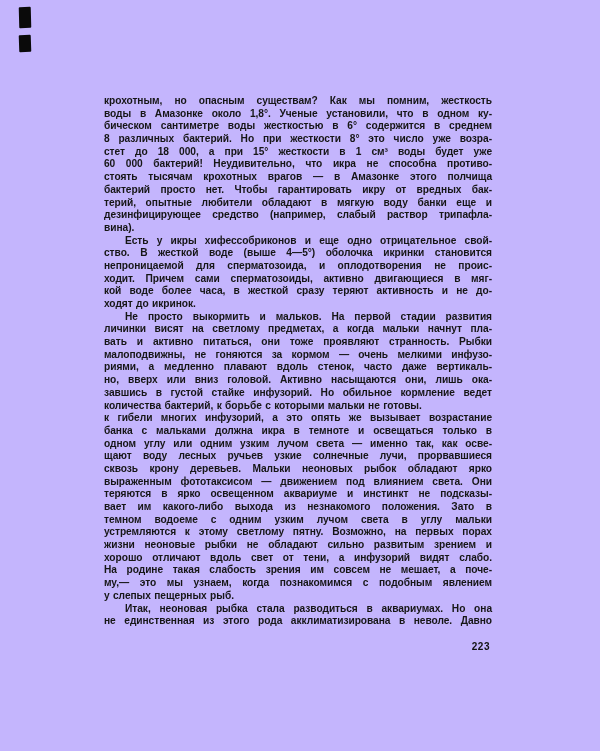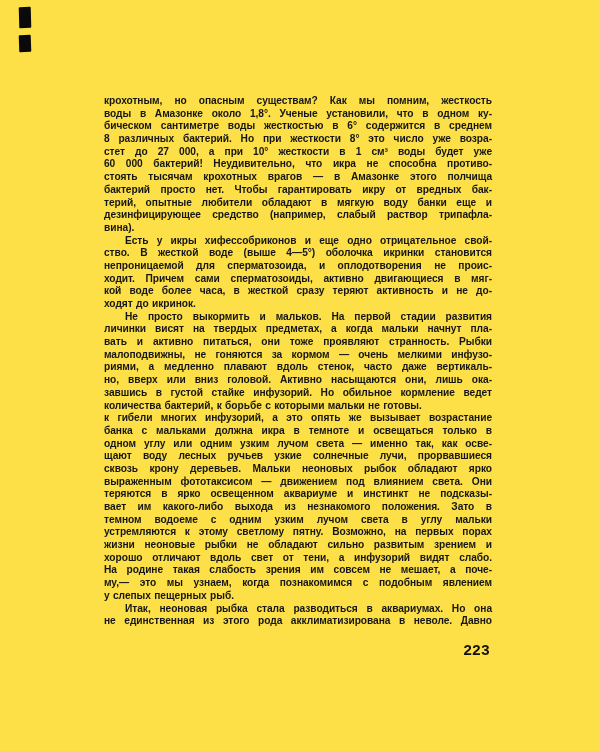--- a/index.html
+++ b/index.html
@@ -3,21 +3,21 @@
 <meta charset="utf-8">
 <style>
   html,body{margin:0;padding:0;}
   body{
     width:600px;height:751px;
     background:#ffffff;
     position:relative;
     font-family:"Liberation Sans","DejaVu Sans",sans-serif;
     overflow:hidden;
   }
-  .page{position:absolute;inset:0;background:#fde047;}
+  .page{position:absolute;inset:0;background:#c4b5fd;}
   .mark{position:absolute;background:#0a0a0a;border-radius:1px;}
   .mark1{left:19px;top:7px;width:12px;height:21px;transform:rotate(-1.5deg);}
   .mark2{left:19px;top:35px;width:12px;height:17px;transform:rotate(-2deg);}
   .text-block{
     position:absolute;left:104px;top:95px;width:388px;
     color:#161616;
     font-size:10.2px;
     font-weight:700;
     line-height:12.7px;
     letter-spacing:-0.05px;
@@ -29,61 +29,61 @@
     text-align-last:justify;
     height:12.7px;
     white-space:normal;
   }
   .ln.last{text-align-last:left;}
   .ln.ind{text-indent:21px;}
   .pgnum{
     position:absolute;left:104px;top:641px;width:386px;
     text-align:right;
     color:#111111;
-    font-size:15px;
+    font-size:10px;
     font-weight:700;
     letter-spacing:0.5px;
   }
 </style>
 </head>
 <body>
 
 <div class="page">
 
   <div class="mark mark1"></div>
   <div class="mark mark2"></div>
 
   <div class="text-block">
 
     <div class="para">
       <div class="ln">крохотным, но опасным существам? Как мы помним, жесткость</div>
       <div class="ln">воды в Амазонке около 1,8°. Ученые установили, что в одном ку-</div>
       <div class="ln">бическом сантиметре воды жесткостью в 6° содержится в среднем</div>
       <div class="ln">8 различных бактерий. Но при жесткости 8° это число уже возра-</div>
-      <div class="ln">стет до 27 000, а при 10° жесткости в 1 см³ воды будет уже</div>
+      <div class="ln">стет до 18 000, а при 15° жесткости в 1 см³ воды будет уже</div>
       <div class="ln">60 000 бактерий! Неудивительно, что икра не способна противо-</div>
       <div class="ln">стоять тысячам крохотных врагов — в Амазонке этого полчища</div>
       <div class="ln">бактерий просто нет. Чтобы гарантировать икру от вредных бак-</div>
       <div class="ln">терий, опытные любители обладают в мягкую воду банки еще и</div>
       <div class="ln">дезинфицирующее средство (например, слабый раствор трипафла-</div>
       <div class="ln last">вина).</div>
     </div>
 
     <div class="para">
       <div class="ln ind">Есть у икры хифессобриконов и еще одно отрицательное свой-</div>
       <div class="ln">ство. В жесткой воде (выше 4—5°) оболочка икринки становится</div>
       <div class="ln">непроницаемой для сперматозоида, и оплодотворения не проис-</div>
       <div class="ln">ходит. Причем сами сперматозоиды, активно двигающиеся в мяг-</div>
       <div class="ln">кой воде более часа, в жесткой сразу теряют активность и не до-</div>
       <div class="ln last">ходят до икринок.</div>
     </div>
 
     <div class="para">
       <div class="ln ind">Не просто выкормить и мальков. На первой стадии развития</div>
-      <div class="ln">личинки висят на твердых предметах, а когда мальки начнут пла-</div>
+      <div class="ln">личинки висят на светлому предметах, а когда мальки начнут пла-</div>
       <div class="ln">вать и активно питаться, они тоже проявляют странность. Рыбки</div>
       <div class="ln">малоподвижны, не гоняются за кормом — очень мелкими инфузо-</div>
       <div class="ln">риями, а медленно плавают вдоль стенок, часто даже вертикаль-</div>
       <div class="ln">но, вверх или вниз головой. Активно насыщаются они, лишь ока-</div>
       <div class="ln">завшись в густой стайке инфузорий. Но обильное кормление ведет</div>
       <div class="ln last">количества бактерий, к борьбе с которыми мальки не готовы.</div>
       <div class="ln">к гибели многих инфузорий, а это опять же вызывает возрастание</div>
     </div>
 
     <div class="para">

